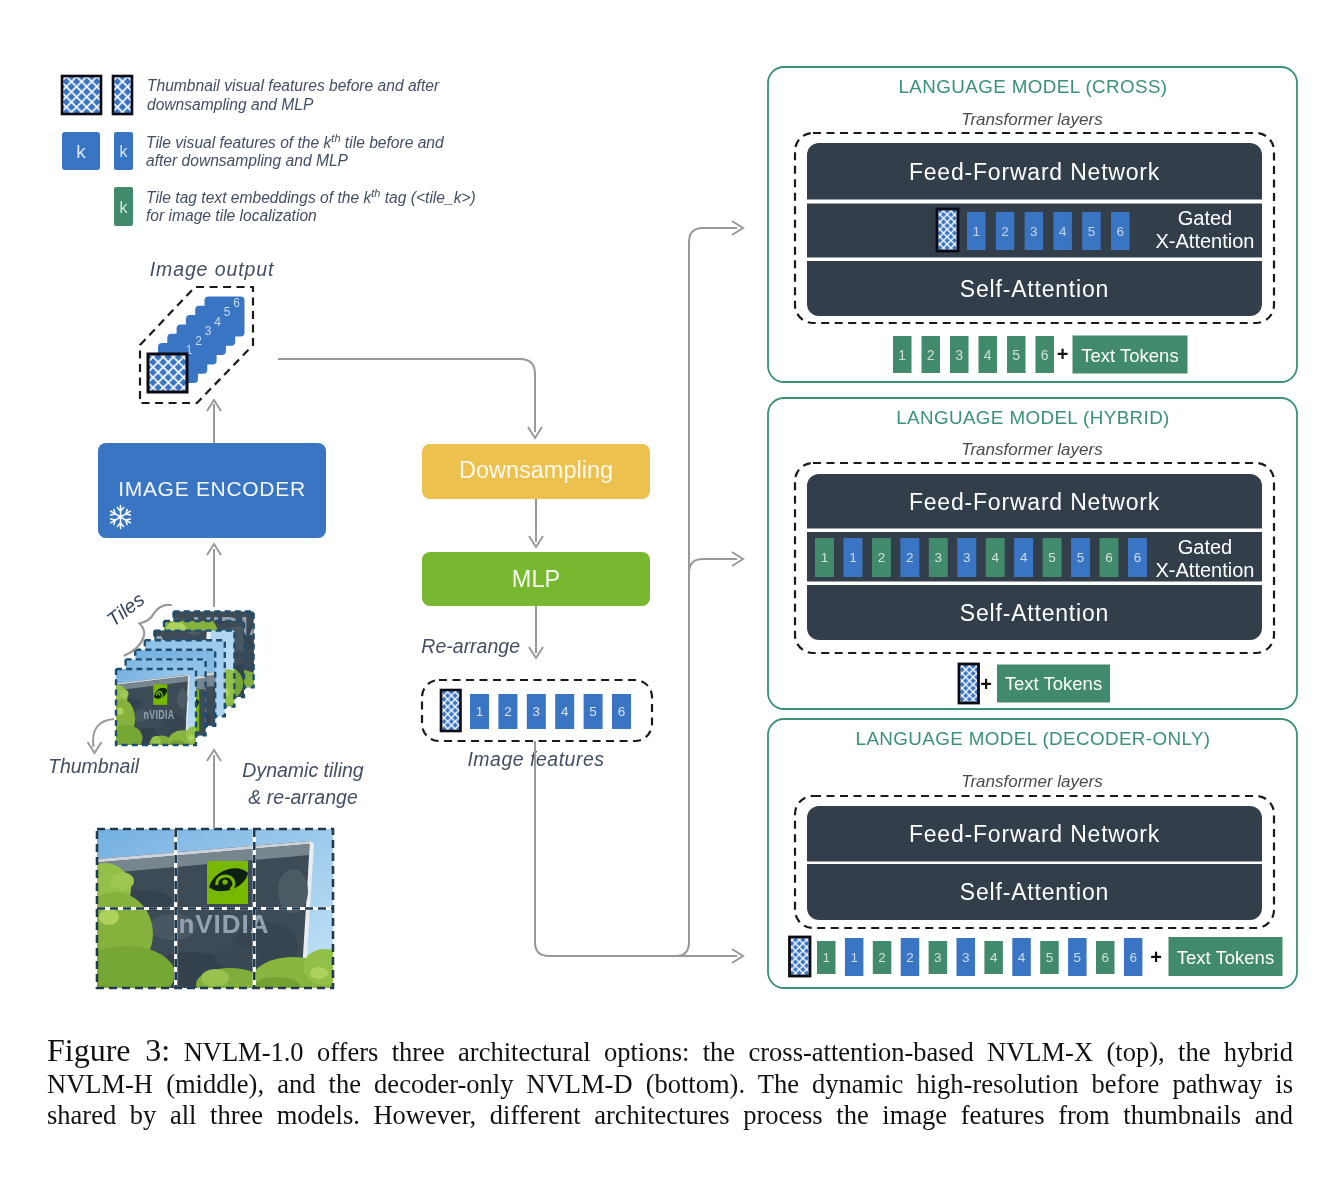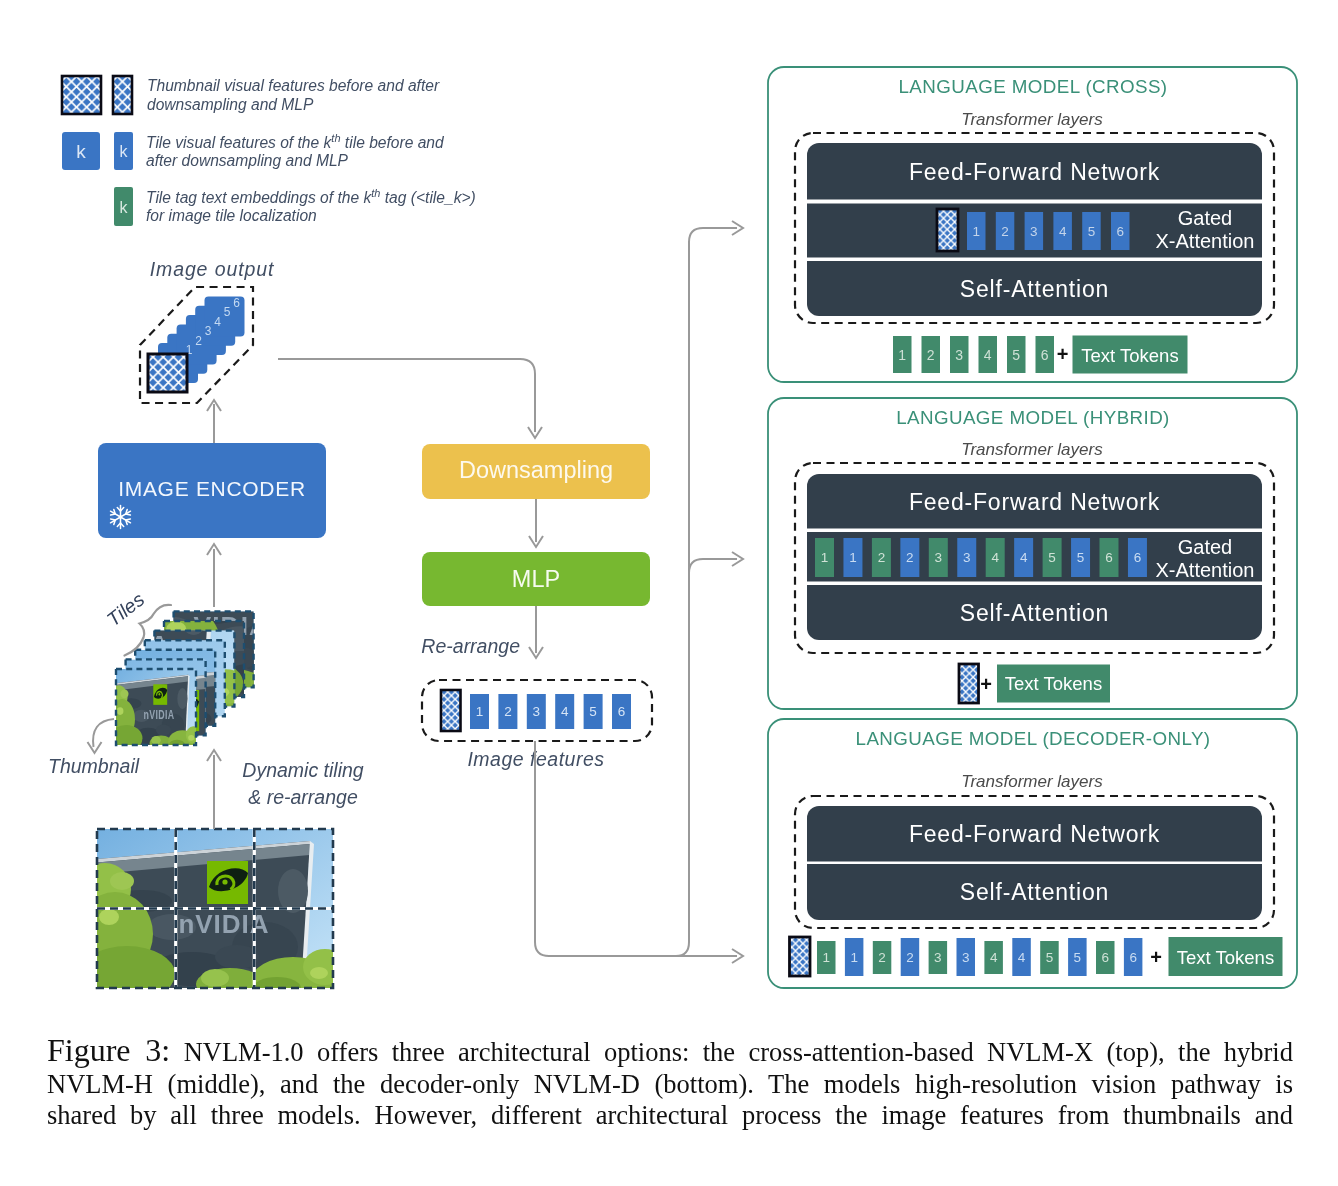--- a/index.html
+++ b/index.html
@@ -318,15 +318,15 @@
 <rect x="1096.0" y="941" width="18.5" height="33" fill="#418a6b"></rect>
       <text x="1105.25" y="962.36" font-size="13.5" fill="#cfe2d6" text-anchor="middle">6</text>
 <rect x="1123.9" y="938" width="18.5" height="38" fill="#3a75c4"></rect>
       <text x="1133.15" y="961.86" font-size="13.5" fill="#c9dcf2" text-anchor="middle">6</text>
 <text x="1156" y="964" font-size="20" font-weight="bold" fill="#111" text-anchor="middle">+</text>
 <rect x="1168.5" y="937" width="114" height="39" fill="#418a6b"></rect>
 <text x="1225.5" y="963.5" font-size="18.5" fill="#ffffff" text-anchor="middle">Text Tokens</text>
 </svg>
 <div id="cap">
 <div class="j"><span class="fl">Figure 3:</span> NVLM-1.0 offers three architectural options: the cross-attention-based NVLM-X (top), the hybrid</div>
-<div class="j">NVLM-H (middle), and the decoder-only NVLM-D (bottom). The models high-resolution vision pathway is</div>
-<div class="j">shared by all three models. However, different architectural process the image features from thumbnails and</div>
+<div class="j">NVLM-H (middle), and the decoder-only NVLM-D (bottom). The dynamic high-resolution before pathway is</div>
+<div class="j">shared by all three models. However, different architectures process the image features from thumbnails and</div>
 </div>
 </div>
 </body></html>

